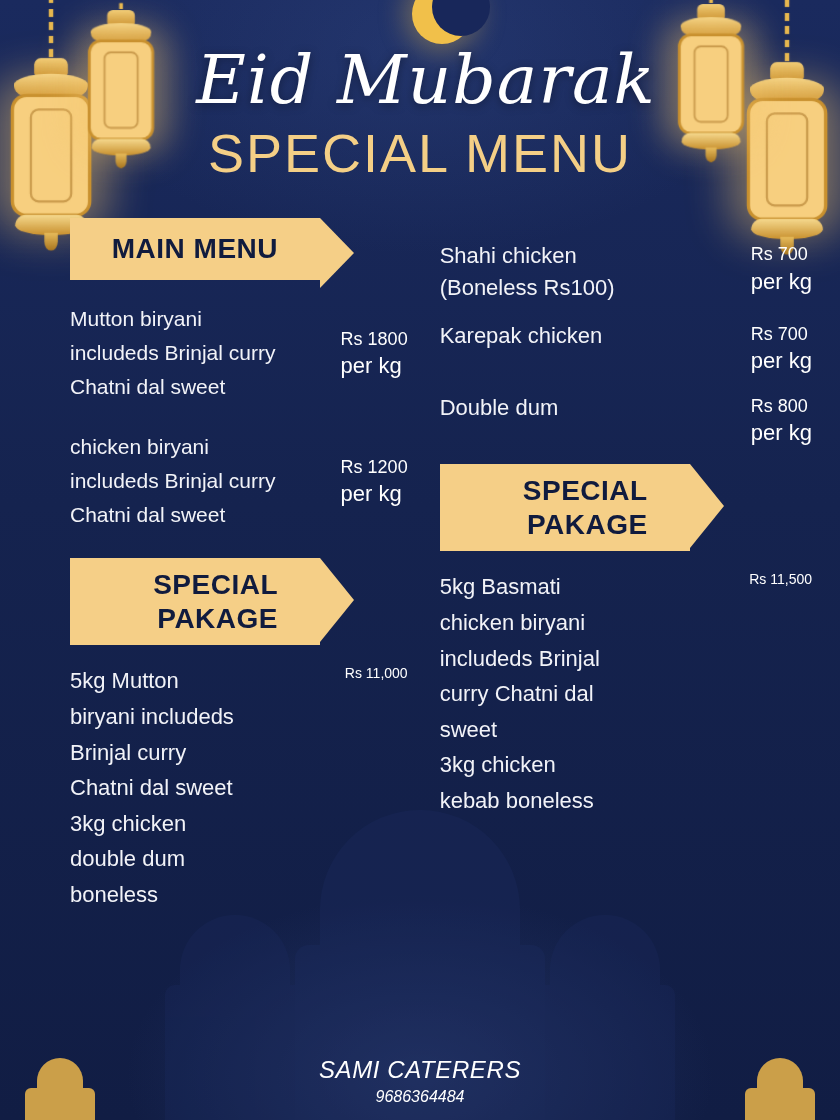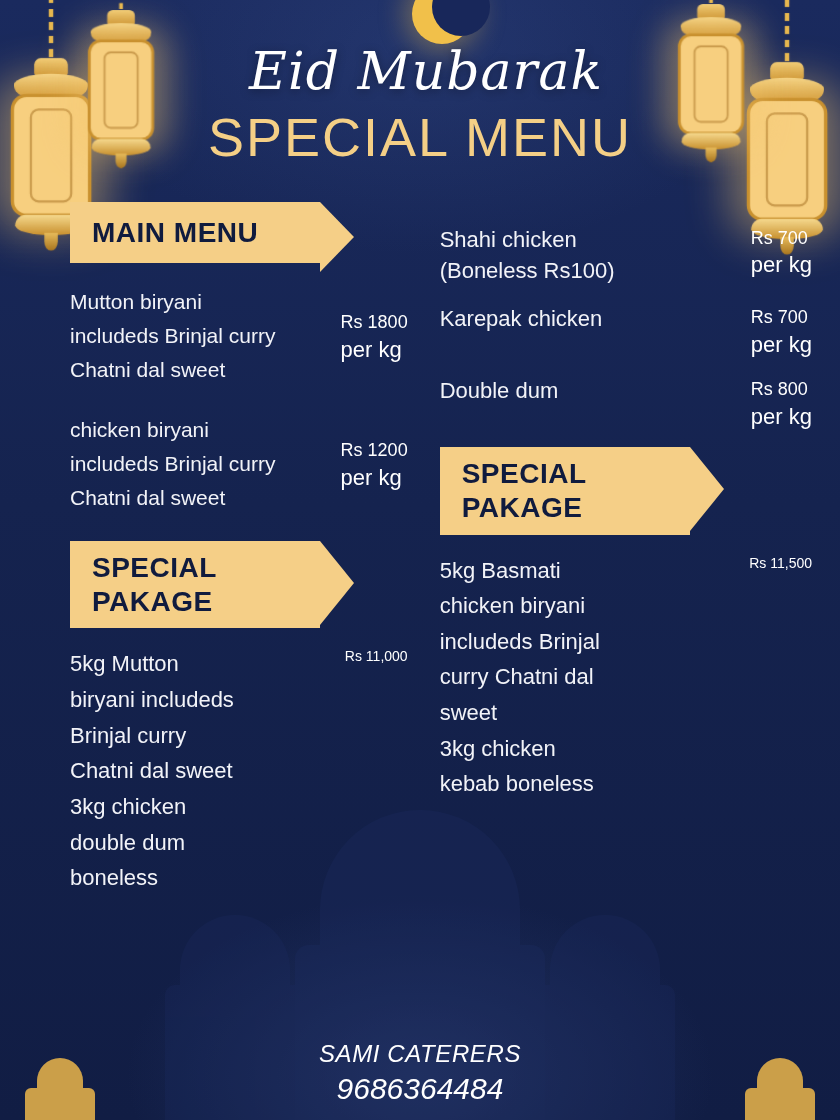--- a/index.html
+++ b/index.html
@@ -211,21 +211,21 @@
   
   .header {
     position: relative;
     z-index: 5;
     text-align: center;
     padding-top: 44px;
   }
   .eid-title {
     font-family: "DejaVu Serif", serif;
     font-style: italic;
-    font-size: 52px;
+    font-size: 68px;
     color: #ffffff;
     letter-spacing: 1px;
     line-height: 1.05;
     text-shadow: 0 2px 10px rgba(0,0,0,0.35);
     margin-left: 12px;
   }
   .special-menu {
     margin-top: 7px;
     font-family: "Liberation Sans", sans-serif;
     font-size: 54px;
@@ -268,21 +268,21 @@
     height: 0;
     border-top: 35px solid transparent;
     border-bottom: 35px solid transparent;
     border-left: 34px solid #f5cf87;
   }
   .banner.tall { padding: 10px 42px 10px 22px; }
   .banner.tall::after {
     border-top-width: 42px;
     border-bottom-width: 42px;
   }
-  .banner-line { display: block; }
+  .banner-line { display: block; text-align: right; }
 
   
   .items { margin-top: 22px; }
   .item {
     display: flex;
     align-items: center;
     justify-content: space-between;
     gap: 10px;
     margin-bottom: 26px;
   }
@@ -336,21 +336,21 @@
     z-index: 6;
     text-align: center;
     color: #ffffff;
     font-style: italic;
   }
   .footer .biz {
     font-size: 24px;
     letter-spacing: 0.6px;
   }
   .footer .phone {
-    font-size: 30px;
+    font-size: 16px;
     margin-top: 4px;
   }
 </style>
 </head>
 <body>
 
 <div class="poster">
 
   <div class="mosque">
     <div class="dome-side-l"></div>

